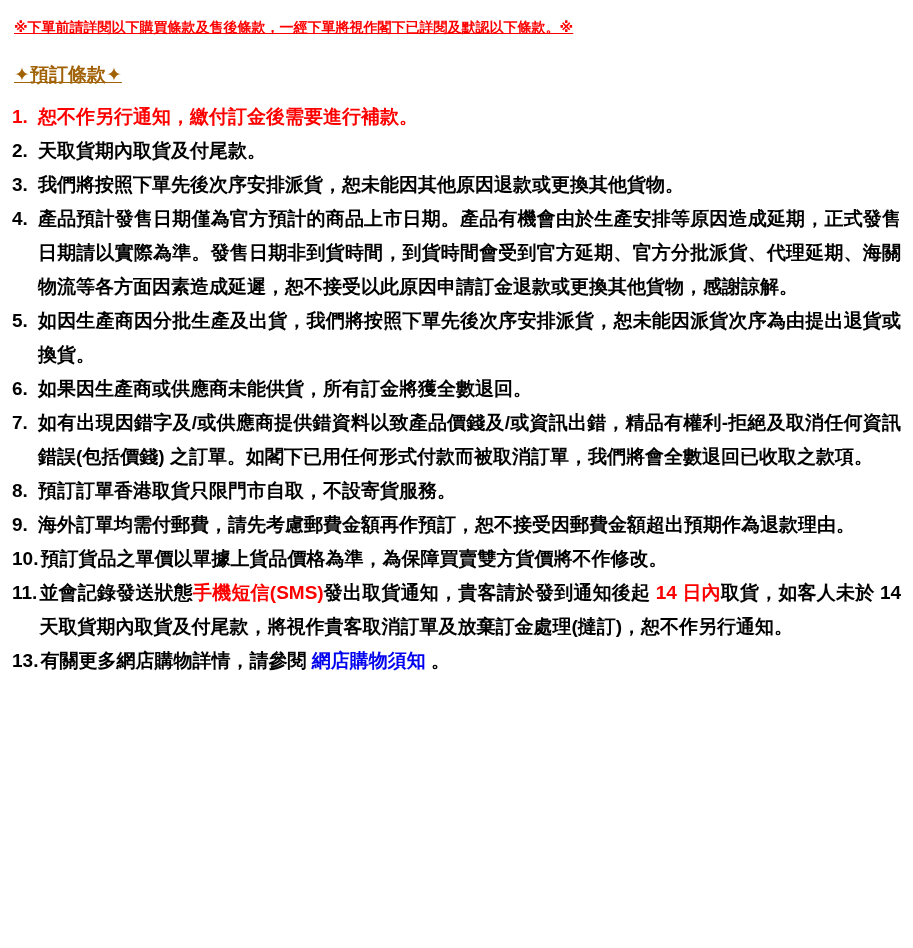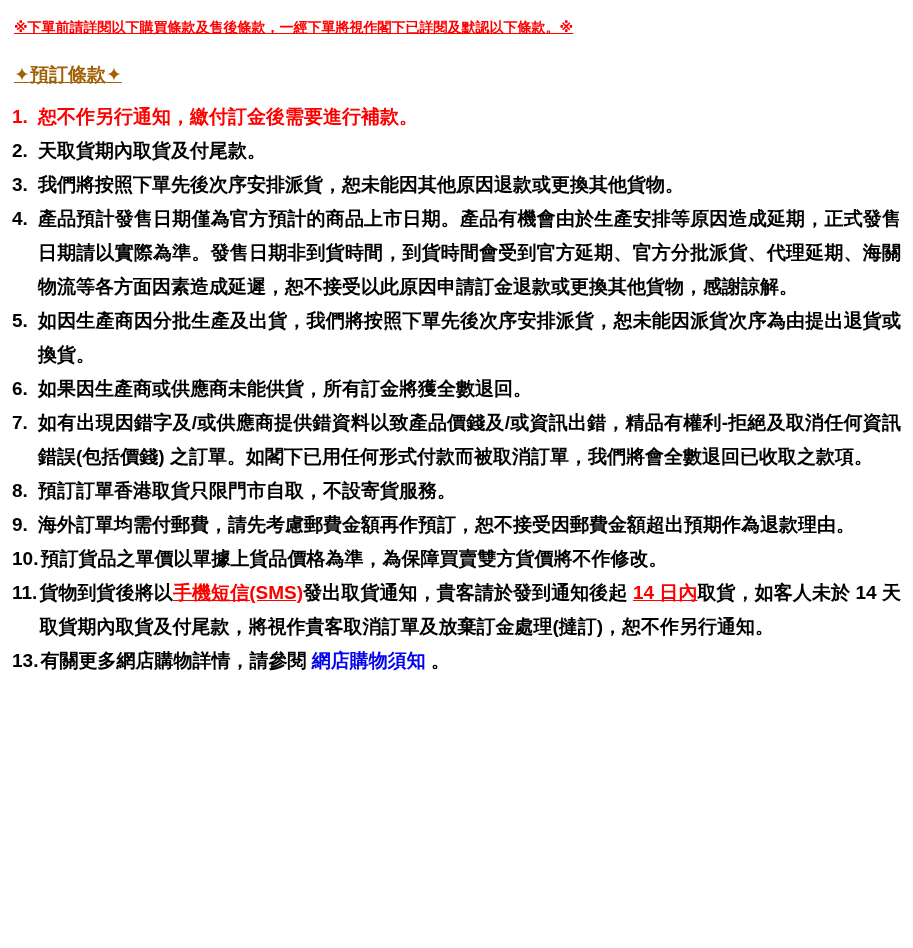--- a/index.html
+++ b/index.html
@@ -40,21 +40,20 @@
     padding-right: 2px;
   }
   .term-text {
     flex: 1 1 auto;
     text-align: justify;
     padding-right: 2px;
   }
   .red { color: var(--red, #fd0000); }
   .red-underline {
     color: var(--red, #fd0000);
-    text-decoration: underline;
   }
   .link {
     color: var(--link, #0202ee);
     cursor: pointer;
   }
 </style>
 </head>
 <body>
 
 <div class="doc">
@@ -100,20 +99,20 @@
       <div class="term-row">
         <span class="term-num">9.</span>
         <span class="term-text"><span>海外訂單均需付郵費，請先考慮郵費金額再作預訂，恕不接受因郵費金額超出預期作為退款理由。</span></span>
       </div>
       <div class="term-row">
         <span class="term-num">10.</span>
         <span class="term-text"><span>預訂貨品之單價以單據上貨品價格為準，為保障買賣雙方貨價將不作修改。</span></span>
       </div>
       <div class="term-row">
         <span class="term-num">11.</span>
-        <span class="term-text"><span>貨物到貨後將以</span><span class="red-underline">手機短信(SMS)</span><span>發出取貨通知，貴客請於發到通知後起 </span><span class="red-underline">14 日內</span><span>取貨，如客人未於 14 天取貨期內取貨及付尾款，將視作貴客取消訂單及放棄訂金處理(撻訂)，恕不作另行通知。</span></span>
+        <span class="term-text"><span>並會記錄發送狀態</span><span class="red-underline">手機短信(SMS)</span><span>發出取貨通知，貴客請於發到通知後起 </span><span class="red-underline">14 日內</span><span>取貨，如客人未於 14 天取貨期內取貨及付尾款，將視作貴客取消訂單及放棄訂金處理(撻訂)，恕不作另行通知。</span></span>
       </div>
       <div class="term-row">
         <span class="term-num">13.</span>
         <span class="term-text"><span>有關更多網店購物詳情，請參閱 </span><a class="link">網店購物須知</a><span> 。</span></span>
       </div>
     </div>
 </div>
 
 </body></html>

